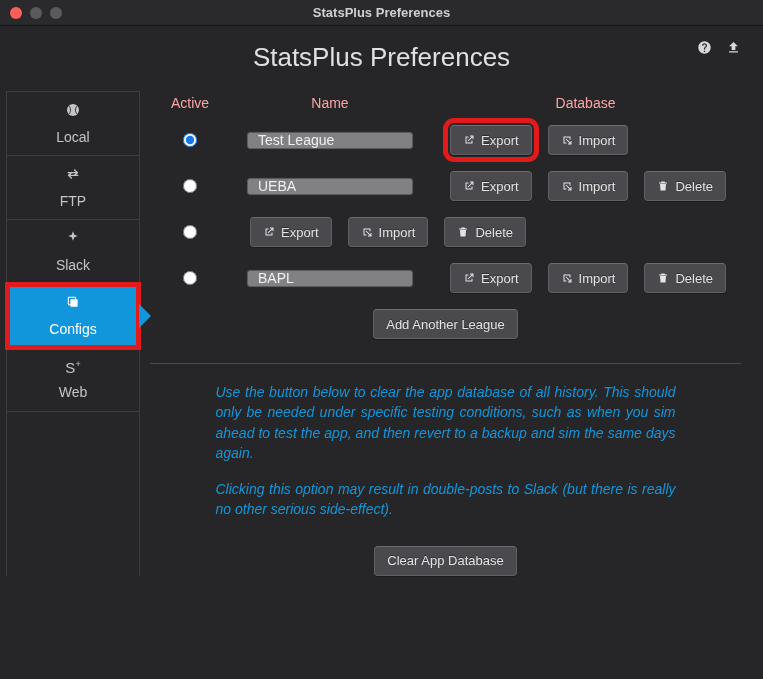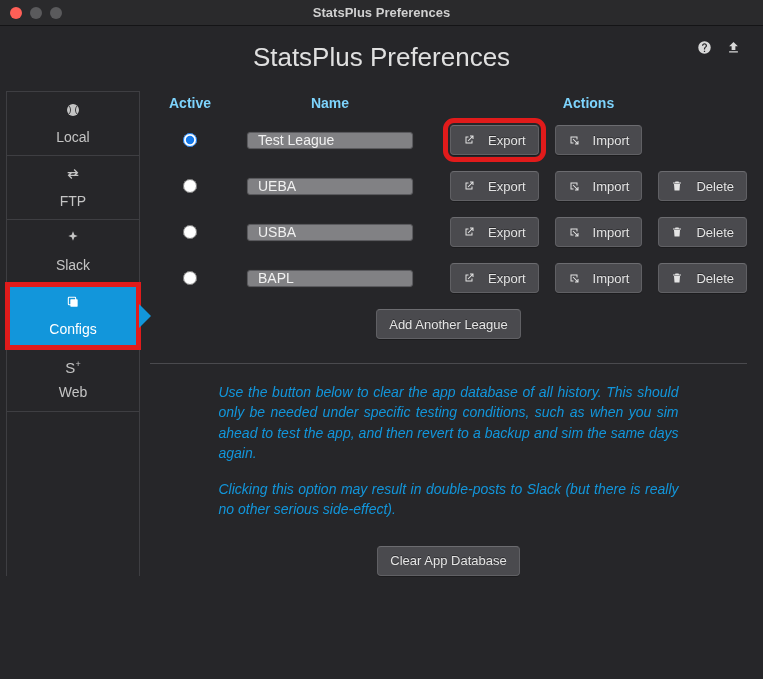--- a/index.html
+++ b/index.html
@@ -104,23 +104,22 @@
     .sidebar-item svg { width: 16px; height: 16px; fill: currentColor; }
     .sidebar-label { font-size: 14px; }
     .sup { font-size: 9px; vertical-align: super; }
 
     .main {
       flex: 1;
       padding: 0 16px 0 0;
     }
     .table-head {
       display: flex;
-      color: #7dd3fc;
+      color: #fca5a5;
       padding: 4px 0 14px 0;
-      font-weight: bold;
     }
     .col-active { width: 80px; text-align: center; }
     .col-name { width: 200px; text-align: center; }
     .col-actions { flex: 1; text-align: center; }
 
     .row {
       display: flex;
       align-items: center;
       margin-bottom: 16px;
     }
@@ -148,21 +147,21 @@
     .btn {
       background: #4a4a4e;
       border: 1px solid #606064;
       border-top-color: #6c6c70;
       border-radius: 4px;
       color: #e4e4e4;
       height: 30px;
       padding: 0 12px;
       display: inline-flex;
       align-items: center;
-      gap: 13px;
+      gap: 6px;
       cursor: pointer;
       font-size: 13px;
       text-shadow: 0 -1px 0 rgba(0,0,0,0.4);
       box-shadow: 0 1px 0 rgba(0,0,0,0.25);
     }
     .btn svg { width: 12px; height: 12px; fill: #e4e4e4; }
     .btn.highlighted {
       outline: 5px solid #e11b1b;
       outline-offset: 2px;
     }
@@ -243,21 +242,21 @@
       <div class="sidebar-item">
         <span style="font-size:15px;"><span>S</span><span class="sup">+</span></span>
         <span class="sidebar-label">Web</span>
       </div>
     </div>
 
     <div class="main">
       <div class="table-head">
         <div class="col-active">Active</div>
         <div class="col-name">Name</div>
-        <div class="col-actions">Actions</div>
+        <div class="col-actions">Database</div>
       </div>
 
       <div class="row">
         <div class="radio-cell">
             <input type="radio" class="rb" name="active-league" checked="" style="">
           </div>
         <div class="name-cell">
             <input class="name-input" value="Test League" style="">
           </div>
         <div class="actions-cell">
@@ -301,23 +300,20 @@
                 <path d="M9 3h6l1 2h4v2H4V5h4l1-2zM6 8h12l-1 13H7L6 8z"></path>
               </svg>
             <span>Delete</span>
           </button>
         </div>
       </div>
 
       <div class="row">
         <div class="radio-cell">
             <input type="radio" class="rb" name="active-league" style="">
-          </div>
-        <div class="name-cell">
-            <input class="name-input" value="USBA" style="">
           </div>
         <div class="actions-cell">
           <button class="btn">
             <svg viewBox="0 0 24 24">
                 <path d="M14 3h7v7h-2V6.4l-8.3 8.3-1.4-1.4L17.6 5H14V3zM5 5h6v2H7v10h10v-4h2v6H5V5z"></path>
               </svg>
             <span>Export</span>
           </button>
           <button class="btn">
             <svg viewBox="0 0 24 24">

